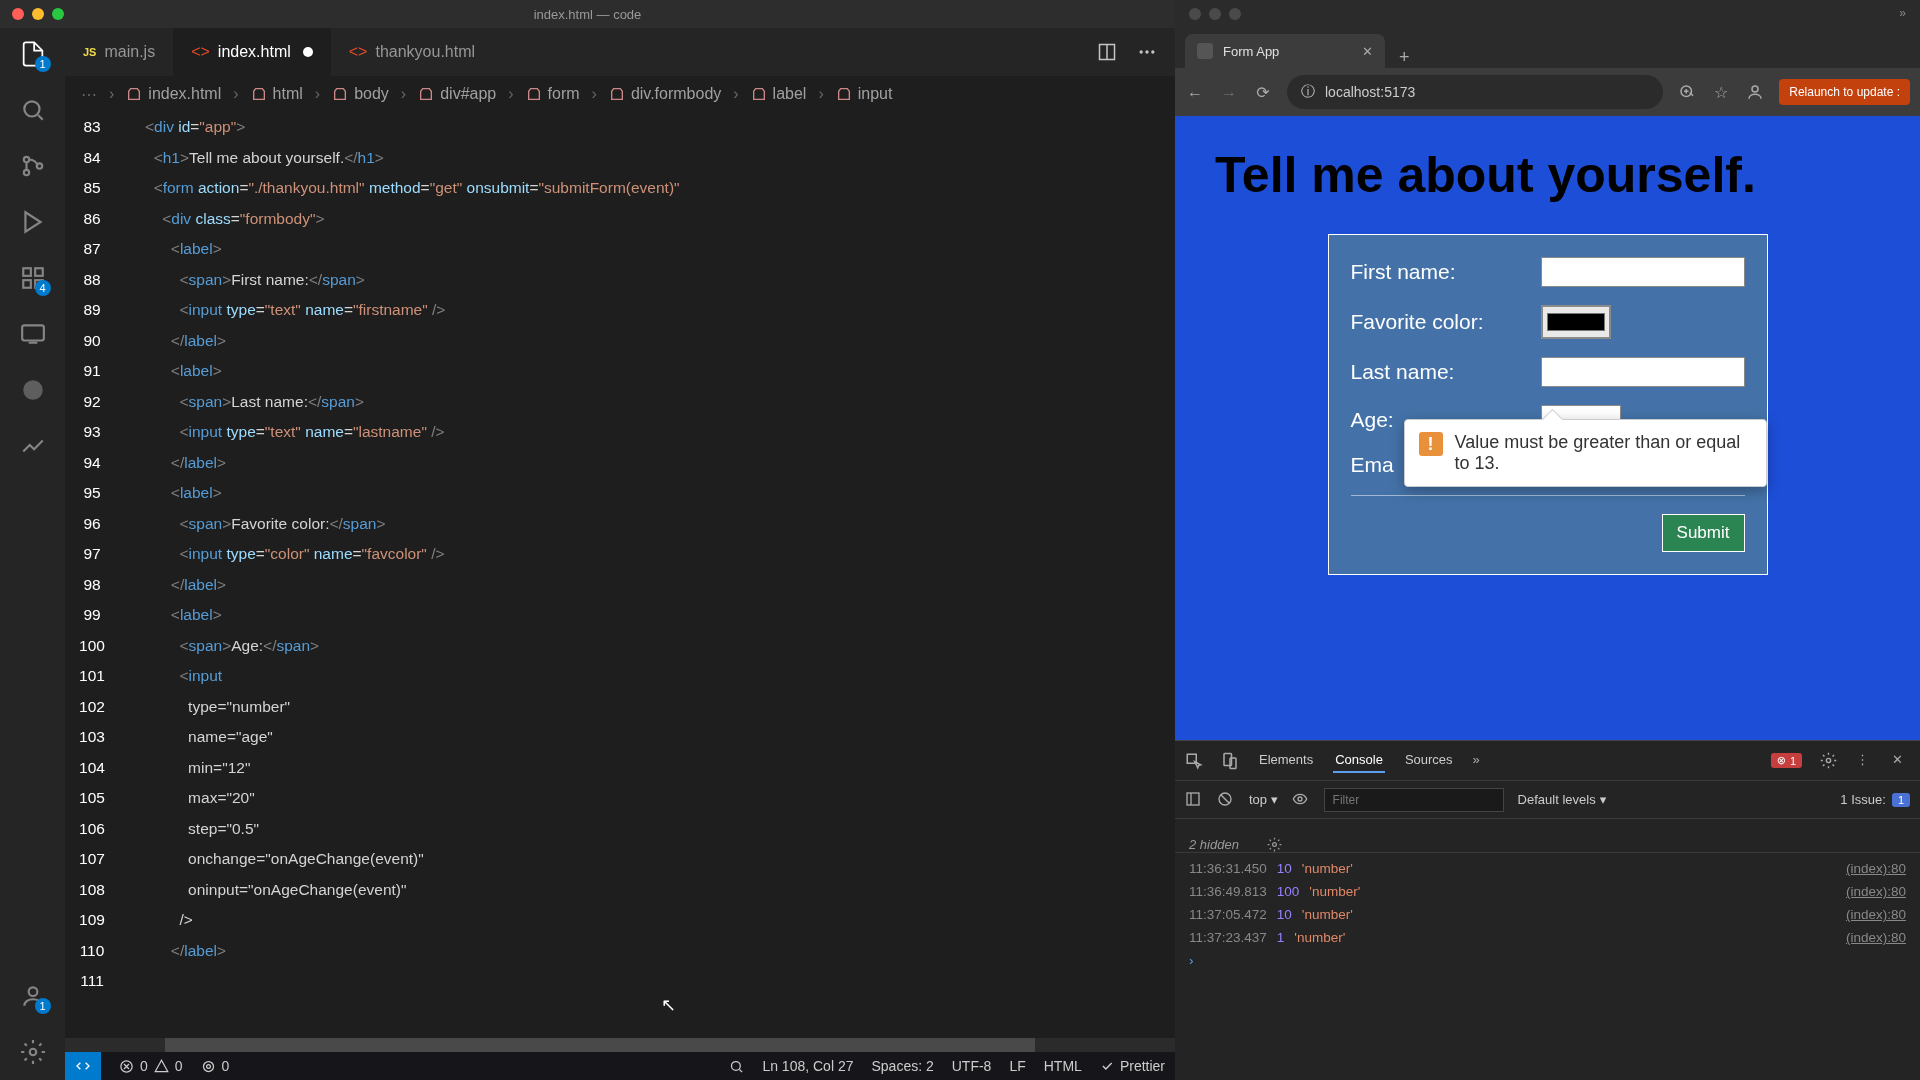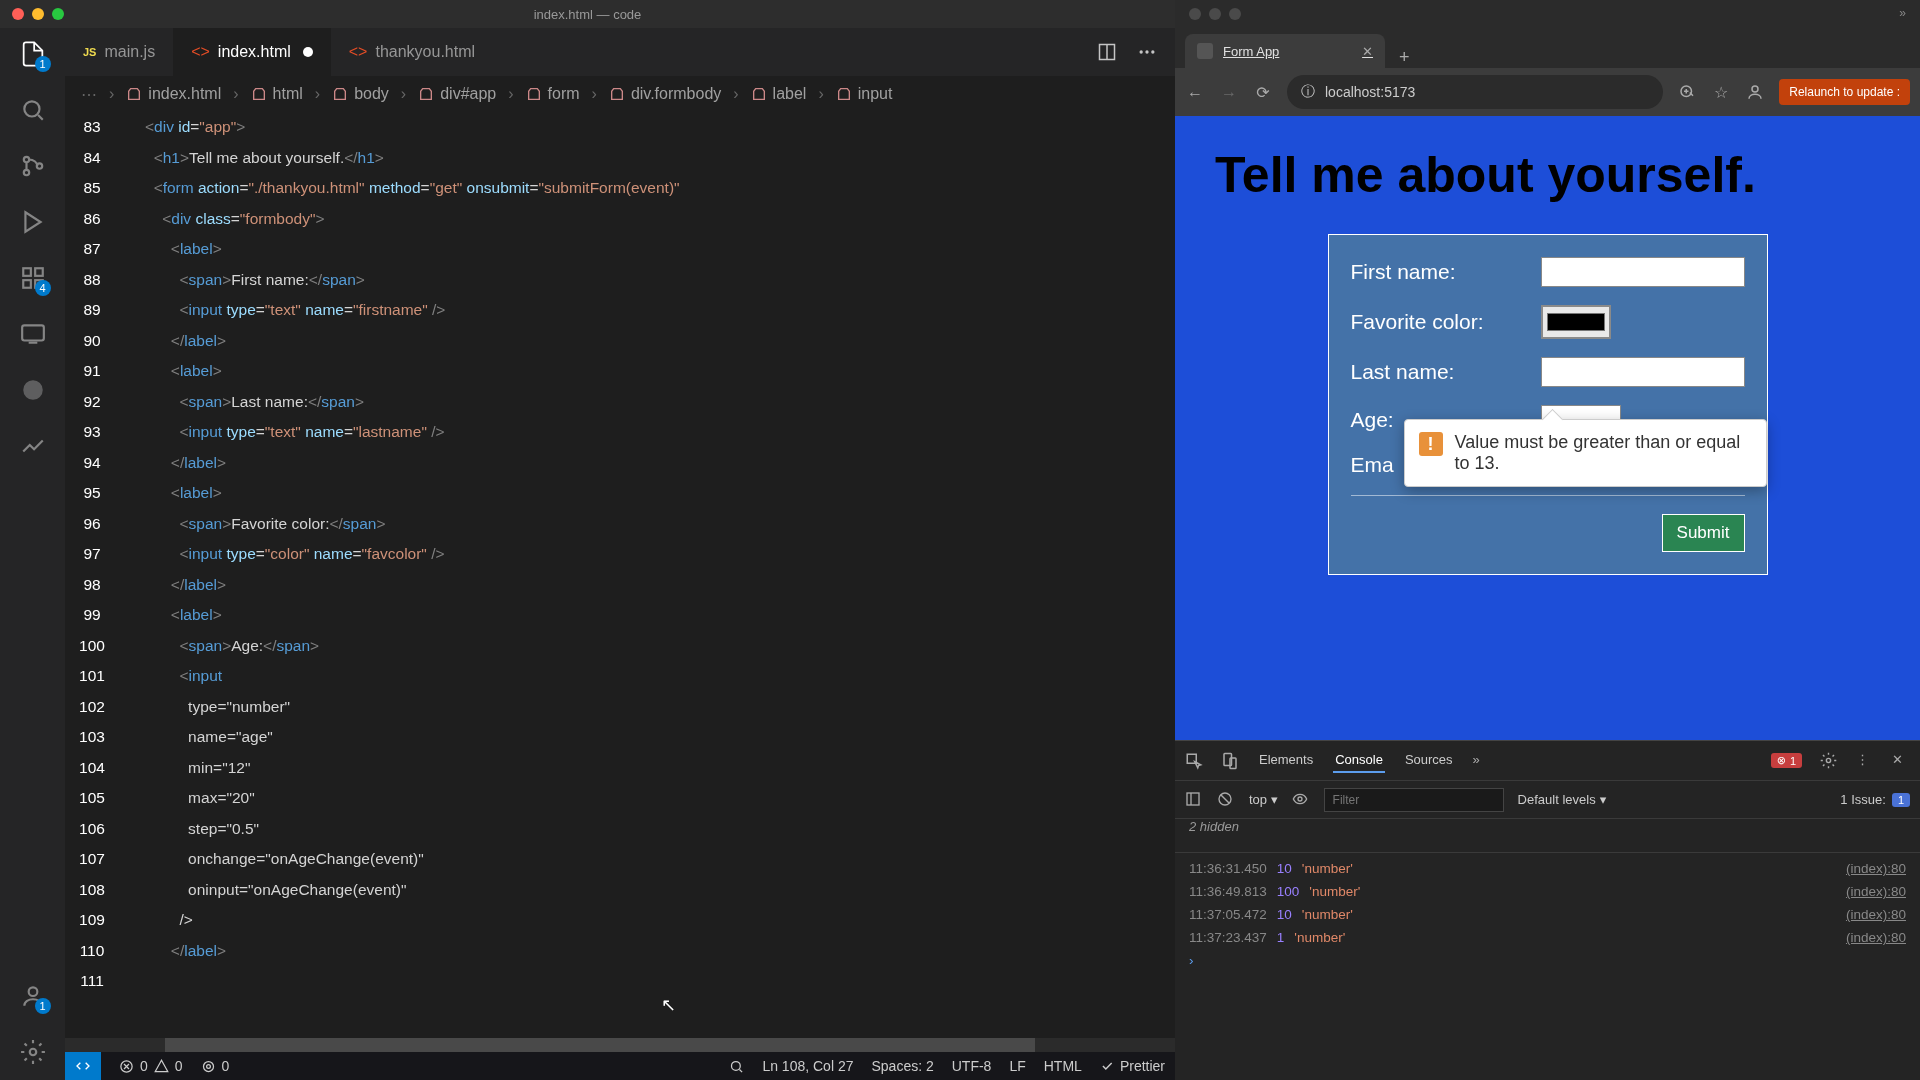--- a/index.html
+++ b/index.html
@@ -47,21 +47,21 @@
 .sb-remote { background:#007acc; width:36px; height:100%; display:flex; align-items:center; justify-content:center; margin:-0 0 0 -10px; }
 .sb-item { display:flex; align-items:center; gap:6px; cursor:pointer; }
 .sb-spacer { flex:1; }
 
 
 .browser { flex:1; background:#2b2b2b; display:flex; flex-direction:column; }
 .br-titlebar { height:28px; display:flex; align-items:center; position:relative; }
 .br-traffic { display:flex; gap:8px; padding-left:14px; }
 .br-dot { width:12px; height:12px; border-radius:50%; background:#4a4a4a; }
 .br-tabs { height:40px; display:flex; align-items:flex-end; padding-left:10px; }
-.br-tab { background:#3c3c3c; height:34px; min-width:200px; border-radius:8px 8px 0 0; display:flex; align-items:center; padding:0 12px; gap:10px; color:#e0e0e0; font-size:13px;text-decoration:underline; }
+.br-tab { background:#3c3c3c; height:34px; min-width:200px; border-radius:8px 8px 0 0; display:flex; align-items:center; padding:0 12px; gap:10px; color:#e0e0e0; font-size:13px; }
 .br-tab-icon { width:16px; height:16px; background:#555; border-radius:3px; }
 .br-tab-close { margin-left:auto; color:#aaa; cursor:pointer; }
 .br-newtab { color:#aaa; padding:0 14px; font-size:18px; cursor:pointer; }
 .br-dots { position:absolute; right:14px; top:6px; color:#888; font-size:12px; }
 
 .br-toolbar { height:48px; background:#3c3c3c; display:flex; align-items:center; padding:0 10px; gap:14px; }
 .br-tool-icn { width:20px; height:20px; color:#aaa; display:flex; align-items:center; justify-content:center; cursor:pointer; }
 .br-url { flex:1; background:#2b2b2b; height:34px; border-radius:17px; display:flex; align-items:center; padding:0 14px; gap:10px; color:#ccc; font-size:14px; }
 .br-relaunch { background:#c2410c; color:#fff; font-size:12px; padding:6px 10px; border-radius:4px; cursor:pointer; }
 
@@ -80,21 +80,21 @@
 .tooltip-warn { width:24px; height:24px; background:#e8913a; color:#fff; display:flex; align-items:center; justify-content:center; font-weight:bold; border-radius:3px; flex-shrink:0; }
 
 .devtools { height:340px; background:#242424; border-top:1px solid #444; display:flex; flex-direction:column; color:#ccc; font-size:13px; }
 .dt-tabs { height:40px; display:flex; align-items:center; padding:0 10px; gap:18px; border-bottom:1px solid #3a3a3a; }
 .dt-icon { width:18px; height:18px; color:#aaa; cursor:pointer; }
 .dt-tab { cursor:pointer; padding:4px 2px; }
 .dt-tab.active { color:#fff; border-bottom:2px solid #5c9ded; }
 .dt-badge { background:#c73e3e; color:#fff; font-size:11px; padding:1px 6px; border-radius:3px; margin-left:auto; display:flex; align-items:center; gap:4px; }
 .dt-toolbar2 { height:38px; display:flex; align-items:center; padding:0 10px; gap:14px; border-bottom:1px solid #3a3a3a; }
 .dt-filter { background:#1a1a1a; border:1px solid #444; height:24px; width:180px; padding:0 8px; color:#ccc; font-size:12px; }
-.dt-hidden-row { height:34px; display:flex; align-items:flex-start; padding:0 14px; gap:28px; border-bottom:1px solid #3a3a3a; color:#999; font-style:italic;flex-direction:column; }
+.dt-hidden-row { height:34px; display:flex; align-items:flex-end; padding:0 14px; gap:28px; border-bottom:1px solid #3a3a3a; color:#999; font-style:italic; }
 .dt-console { flex:1; font-family:"Menlo","Consolas",monospace; font-size:13.5px; padding:4px 0; }
 .dt-line { display:flex; padding:4px 14px; gap:10px; }
 .dt-ts { color:#888; } .dt-num { color:#9980ff; } .dt-strv { color:#e08868; }
 .dt-src { margin-left:auto; color:#888; text-decoration:underline; cursor:pointer; }
 .dt-prompt { padding:4px 14px; color:#5c9ded; }
 </style>
 </head>
 <body>
 
 <div class="vscode">

